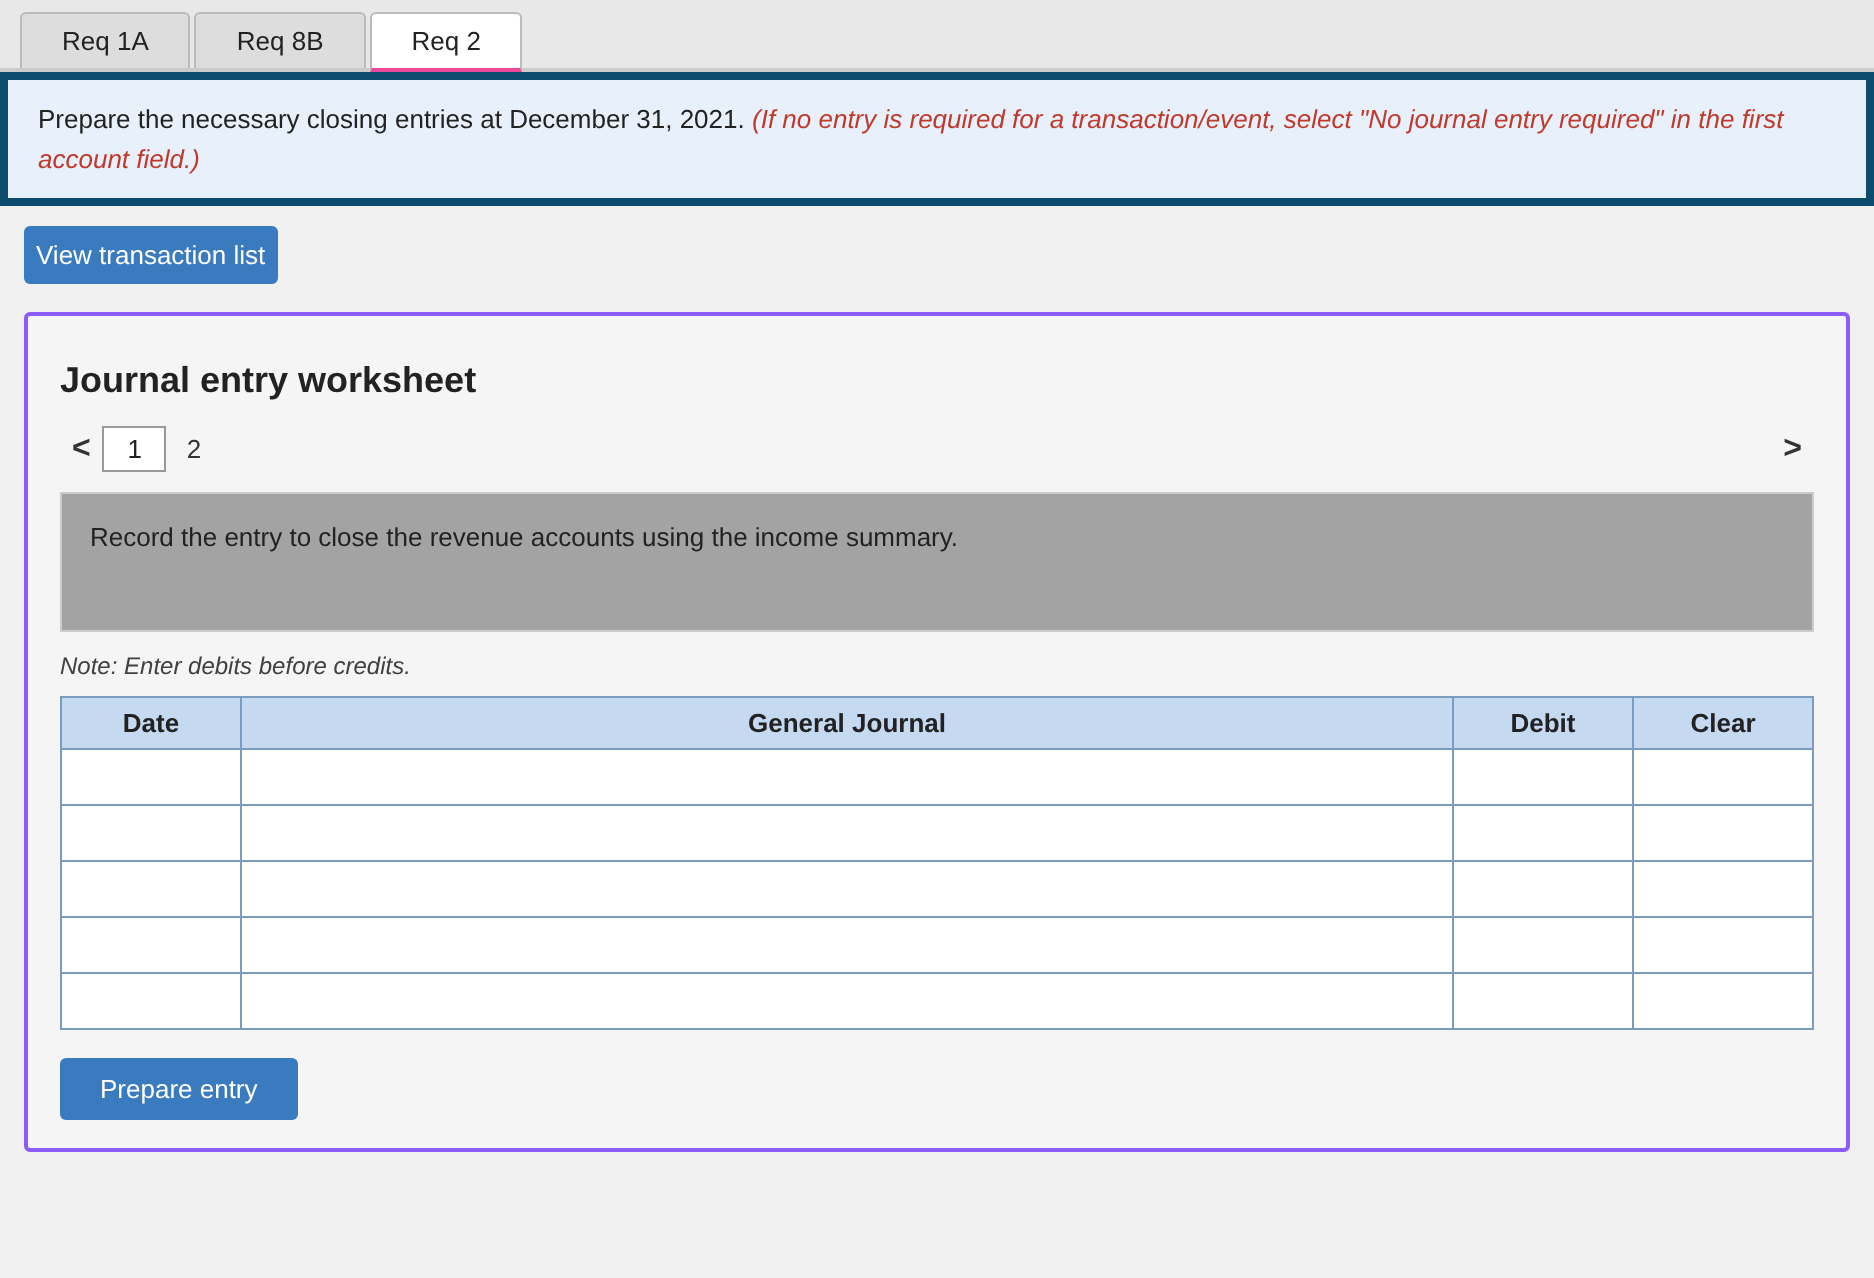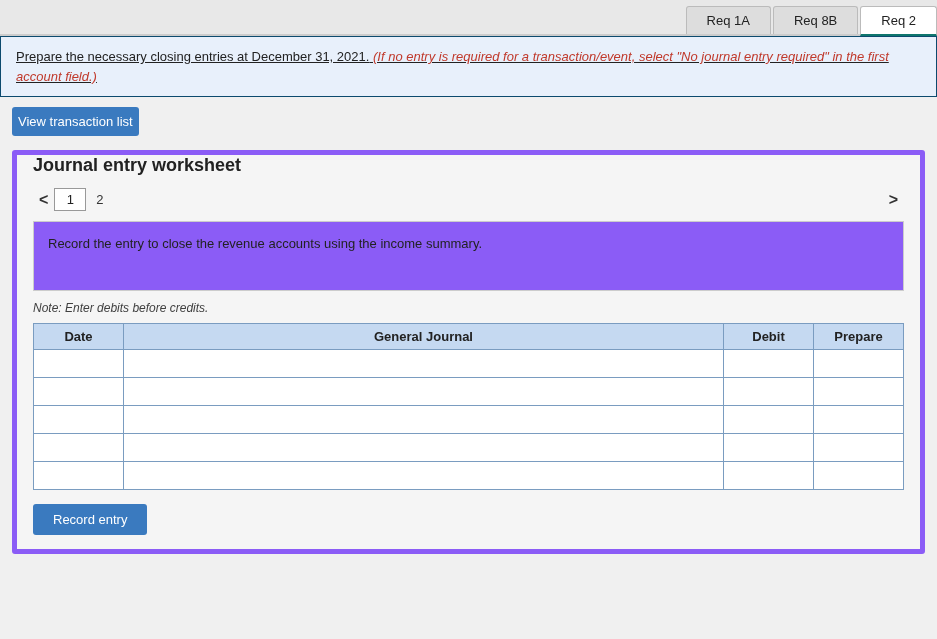--- a/index.html
+++ b/index.html
@@ -13,48 +13,46 @@
     }
 
     
     .tabs-bar {
       display: flex;
       background: #e8e8e8;
       border-bottom: 2px solid #ccc;
       padding-top: 6px;
       padding-left: 10px;
       gap: 2px;
-      justify-content: flex-end;
     }
     .tab {
       padding: 6px 20px;
       border: 1px solid #bbb;
       border-bottom: none;
       background: #ddd;
       cursor: pointer;
       font-size: 13px;
       border-radius: 3px 3px 0 0;
     }
     .tab.active {
       background: #fff;
-      border-bottom: 2px solid #0f766e;
+      border-bottom: 2px solid #ec4899;
       margin-bottom: -2px;
       font-weight: normal;
       z-index: 1;
     }
 
     
     .instructions {
       background: #e8f0fb;
-      border: 1px solid #0c4a6e;
+      border: 4px solid #0c4a6e;
       padding: 10px 15px;
       font-size: 13px;
       line-height: 1.5;
       color: #222;
-      text-decoration: underline;
     }
     .instructions .highlight {
       color: #c0392b;
       font-style: italic;
     }
 
     
     .btn-view-list {
       display: inline-block;
       margin: 10px 12px;
@@ -64,23 +62,23 @@
       border: none;
       border-radius: 3px;
       font-size: 13px;
       cursor: pointer;
     }
 
     
     .worksheet-container {
       margin: 4px 12px 12px 12px;
       background: #f5f5f5;
-      border: 5px solid #8b5cf6;
+      border: 2px solid #8b5cf6;
       border-radius: 3px;
-      padding: 0 16px 14px 16px;
+      padding: 22px 16px 14px 16px;
     }
 
     .worksheet-title {
       font-size: 18px;
       font-weight: bold;
       margin-bottom: 12px;
     }
 
     
     .pagination {
@@ -107,21 +105,21 @@
     .pagination .page-num {
       padding: 3px 10px;
       font-size: 13px;
       cursor: pointer;
       color: #333;
     }
 
     
     .instruction-box {
       border: 1px solid #ccc;
-      background: #8b5cf6;
+      background: #a3a3a3;
       padding: 12px 14px;
       margin-bottom: 10px;
       min-height: 70px;
       font-size: 13px;
       line-height: 1.5;
     }
 
     
     .note-text {
       color: #404040;
@@ -228,21 +226,21 @@
   </div>
 
   <div class="note-text">Note: Enter debits before credits.</div>
 
   <table class="journal-table">
     <thead>
       <tr>
         <th class="col-date">Date</th>
         <th class="col-journal">General Journal</th>
         <th class="col-debit">Debit</th>
-        <th class="col-credit">Prepare</th>
+        <th class="col-credit">Clear</th>
       </tr>
     </thead>
     <tbody>
       <tr>
         <td><input type="text" style=""></td>
         <td><input type="text" style=""></td>
         <td><input type="text" style=""></td>
         <td><input type="text" style=""></td>
       </tr>
       <tr>
@@ -266,18 +264,18 @@
       <tr>
         <td><input type="text" style=""></td>
         <td><input type="text" style=""></td>
         <td><input type="text" style=""></td>
         <td><input type="text" style=""></td>
       </tr>
     </tbody>
   </table>
 
   <div class="bottom-buttons">
-    <button class="btn-action">Record entry</button>
+    <button class="btn-action">Prepare entry</button>
     <div class="spacer"></div>
   </div>
 </div>
 
 
 
 </body></html>

